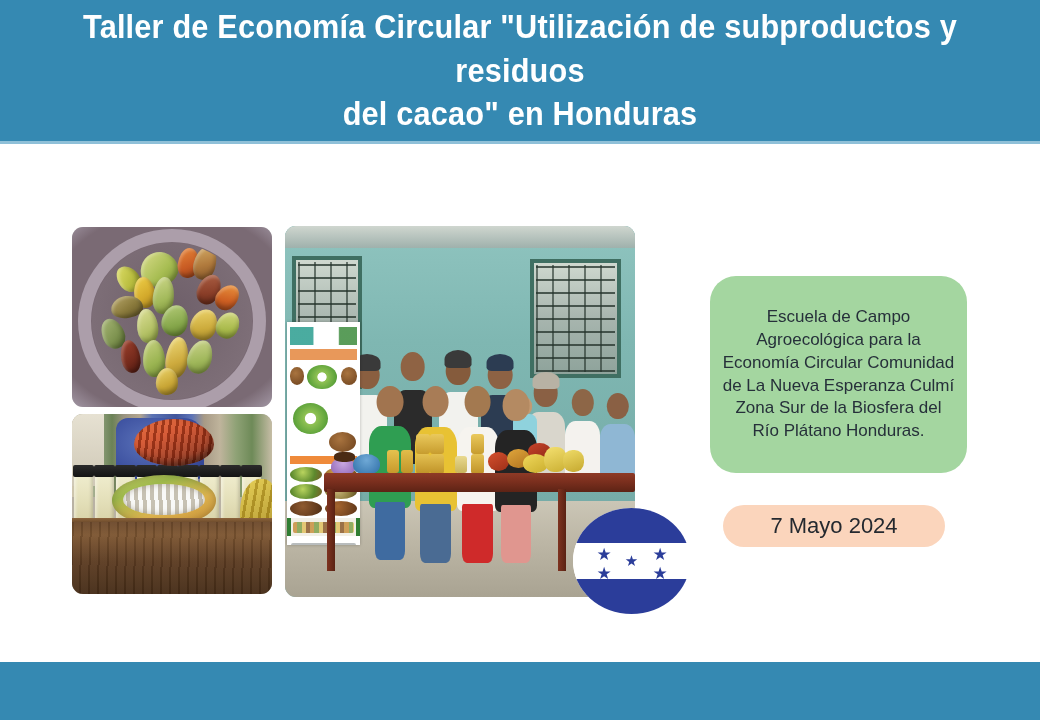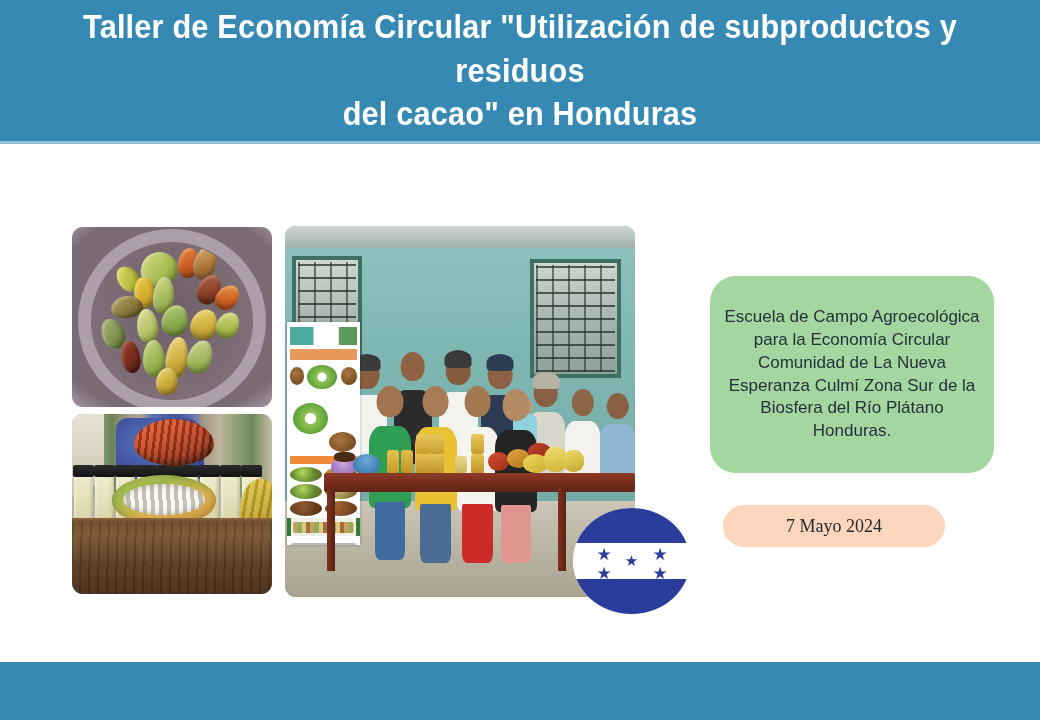--- a/index.html
+++ b/index.html
@@ -342,21 +342,21 @@
   .star.s-center { left: 50%; top: 49%; transform: translate(-50%, -50%); font-size: 15px; }
   .star.s-tl { left: 20%; top: 36%; }
   .star.s-tr { left: 68%; top: 36%; }
   .star.s-bl { left: 20%; top: 54%; }
   .star.s-br { left: 68%; top: 54%; }
 
   
   .info-card {
     position: absolute;
     left: 710px; top: 276px;
-    width: 284px; height: 197px;
+    width: 257px; height: 197px;
     background: #A4D6A0;
     border-radius: 26px;
     display: flex;
     align-items: center;
     justify-content: center;
     box-sizing: border-box;
     padding: 10px 12px;
   }
   .info-card-text {
     color: #26303a;
@@ -372,22 +372,22 @@
     left: 723px; top: 505px;
     width: 222px; height: 42px;
     background: #FBD5BC;
     border-radius: 21px;
     display: flex;
     align-items: center;
     justify-content: center;
   }
   .date-pill-text {
     color: #24292f;
-    font-size: 18px;
-    font-family: Liberation Serif, serif;
+    font-size: 22px;
+    font-family: Liberation Sans, sans-serif;
   }
 </style>
 </head>
 <body>
 
 <div id="slide">
 
   <div class="header-bar">
     <h1 class="header-title">Taller de Economía Circular "Utilización de subproductos y residuos
 del cacao" en Honduras</h1>

